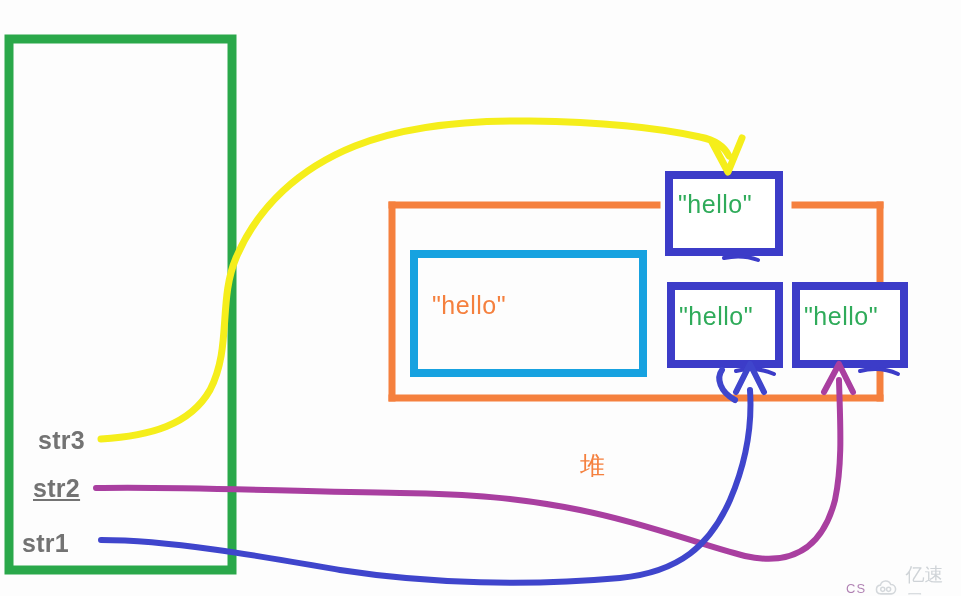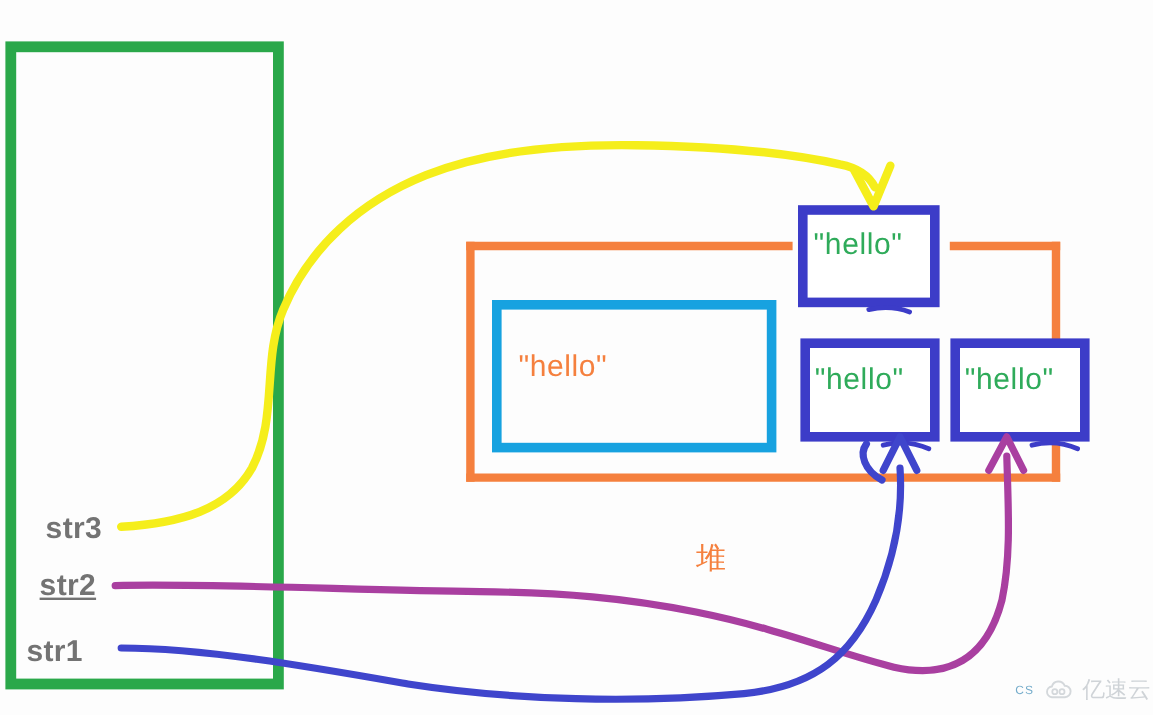--- a/index.html
+++ b/index.html
@@ -56,22 +56,22 @@
     letter-spacing: 0.5px;
   }
   .watermark {
     position: absolute;
     display: flex;
     align-items: center;
     gap: 8px;
     opacity: 0.55;
   }
   .wm-cs {
-    font-size: 10px;
-    color: #0369a1;
+    font-size: 13px;
+    color: #701a75;
     letter-spacing: 1px;
   }
   .wm-brand {
     font-size: 19px;
     color: #aab2b9;
     letter-spacing: 0px;
   }
 </style>
 </head>
 <body>

